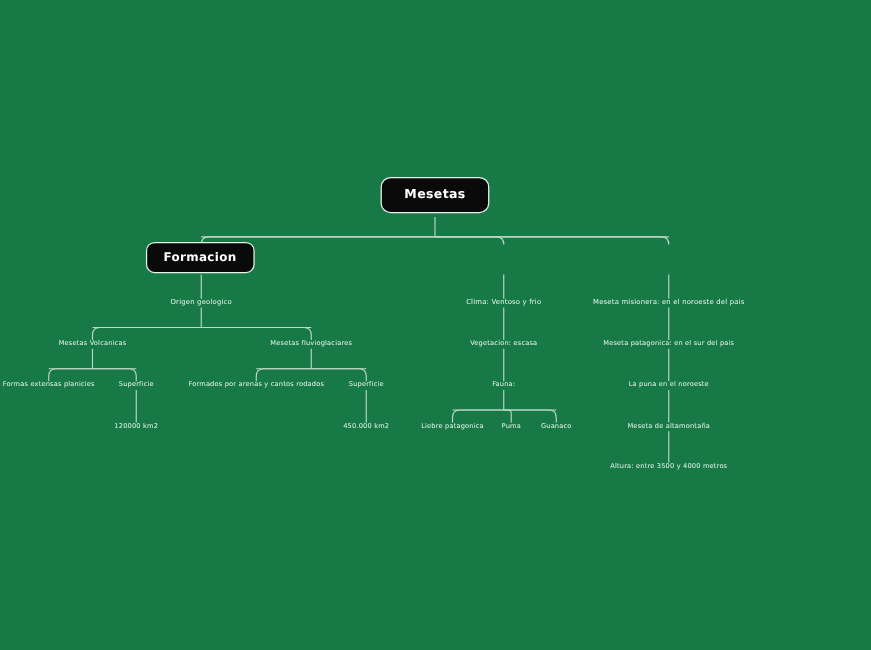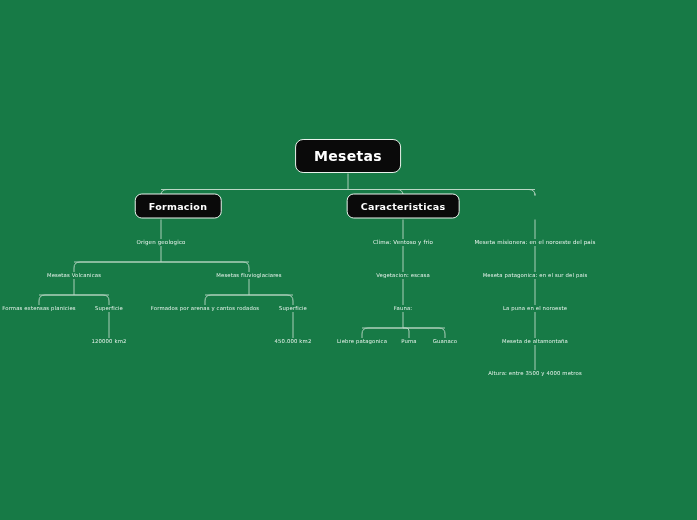--- a/index.html
+++ b/index.html
@@ -43,21 +43,21 @@
     border: 1.5px solid #e9f3ec;
     border-radius: 7px;
     font-weight: bold;
     letter-spacing: 0.3px;
     text-align: center;
     display: flex;
     align-items: center;
     justify-content: center;
   }
   .node.root {
-    font-size: 14px;
+    font-size: 10px;
     padding: 8px 18px;
     border-radius: 8px;
   }
   .node.lvl1 {
     font-size: 9.5px;
     padding: 6px 13px;
   }
   
   .node.plain {
     color: #eaf5ee;
@@ -103,22 +103,21 @@
       <path d="M 403 328 L 406 328 Q 409 328 409 331 L 409 338" stroke="#bcd8c6" stroke-width="0.9" fill="none"></path>
       <path d="M 403 328 L 439 328 Q 445 328 445 334 L 445 338" stroke="#bcd8c6" stroke-width="0.9" fill="none"></path>
       <line x1="362" y1="328" x2="445" y2="328" stroke="#bcd8c6" stroke-width="0.9"></line>
       <line x1="535" y1="219.5" x2="535" y2="239" stroke="#bcd8c6" stroke-width="0.9"></line>
       <line x1="535" y1="246" x2="535" y2="272" stroke="#bcd8c6" stroke-width="0.9"></line>
       <line x1="535" y1="279" x2="535" y2="305" stroke="#bcd8c6" stroke-width="0.9"></line>
       <line x1="535" y1="312" x2="535" y2="338" stroke="#bcd8c6" stroke-width="0.9"></line>
       <line x1="535" y1="345" x2="535" y2="370" stroke="#bcd8c6" stroke-width="0.9"></line>
     </svg>
 <div class="node boxed root" style="left: 348px; top: 156px;">Mesetas</div>
-    <div class="node boxed lvl1" style="left: 178px; top: 206px;">Formacion</div>
-    <div class="node boxed lvl1" style="left: 403px; top: 206px;">Caracteristicas</div>
+    <div class="node boxed lvl1" style="left: 160px; top: 206px;">Formacion</div>
     <div class="node plain lvl2" style="left: 161px; top: 242px;">Origen geologico</div>
     <div class="node plain lvl3" style="left: 74px; top: 275px;">Mesetas Volcanicas</div>
     <div class="node plain lvl3" style="left: 249px; top: 275px;">Mesetas fluvioglaciares</div>
     <div class="node plain lvl4" style="left: 39px; top: 308px;">Formas extensas planicies</div>
     <div class="node plain lvl4" style="left: 109px; top: 308px;">Superficie</div>
     <div class="node plain lvl4" style="left: 109px; top: 341px;">120000 km2</div>
     <div class="node plain lvl4" style="left: 205px; top: 308px;">Formados por arenas y cantos rodados</div>
     <div class="node plain lvl4" style="left: 293px; top: 308px;">Superficie</div>
     <div class="node plain lvl4" style="left: 293px; top: 341px;">450.000 km2</div>
     <div class="node plain lvl2" style="left: 403px; top: 242px;">Clima: Ventoso y frio</div>

